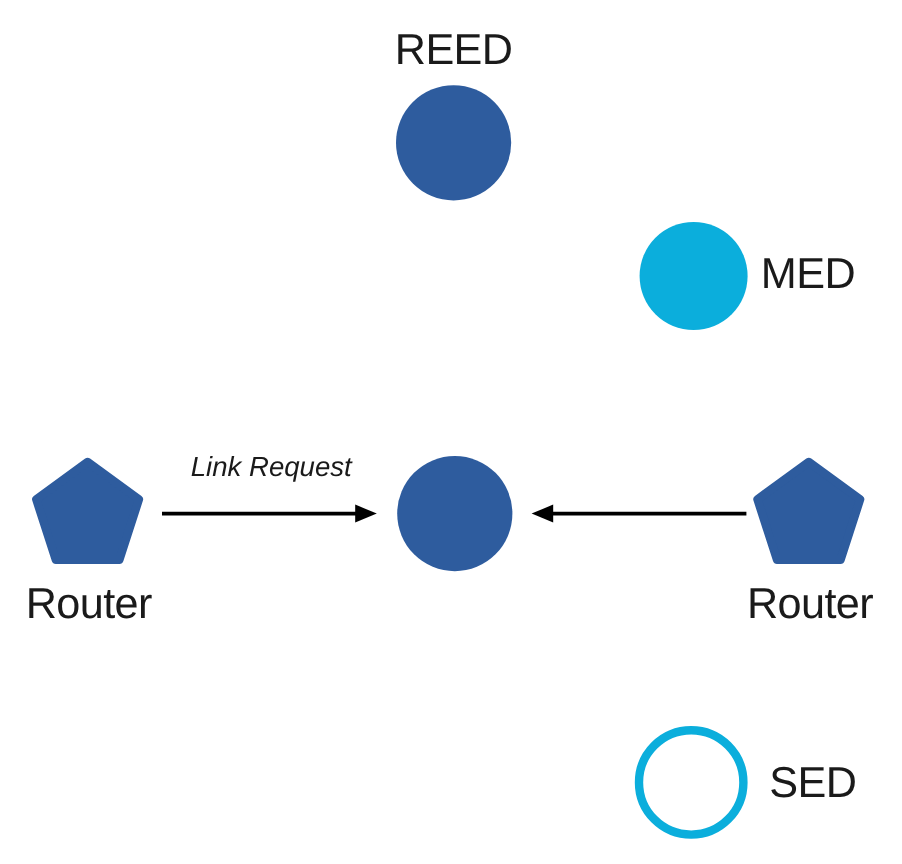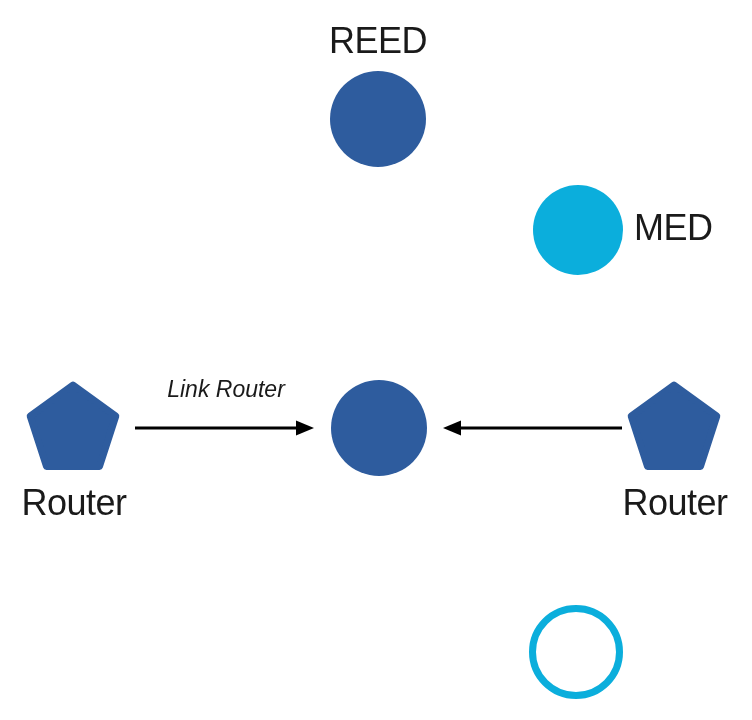--- a/index.html
+++ b/index.html
@@ -73,18 +73,19 @@
   </svg>
 
   <div class="label center-anchor" style="left:378px; top:41px;">REED</div>
 
   <div class="label left-anchor" style="left:634px; top:228px;">MED</div>
 
   <div class="label center-anchor" style="left:74px; top:503px;">Router</div>
 
   <div class="label center-anchor" style="left:675px; top:503px;">Router</div>
 
+  <div class="label left-anchor" style="left:641px; top:652px;">SED</div>
 
   <div class="edge-annotation" style="left:226px; top:389px;">
-    <span>Link Router</span>
+    <span>Link Request</span>
   </div>
 
 </div>
 
 </body></html>

